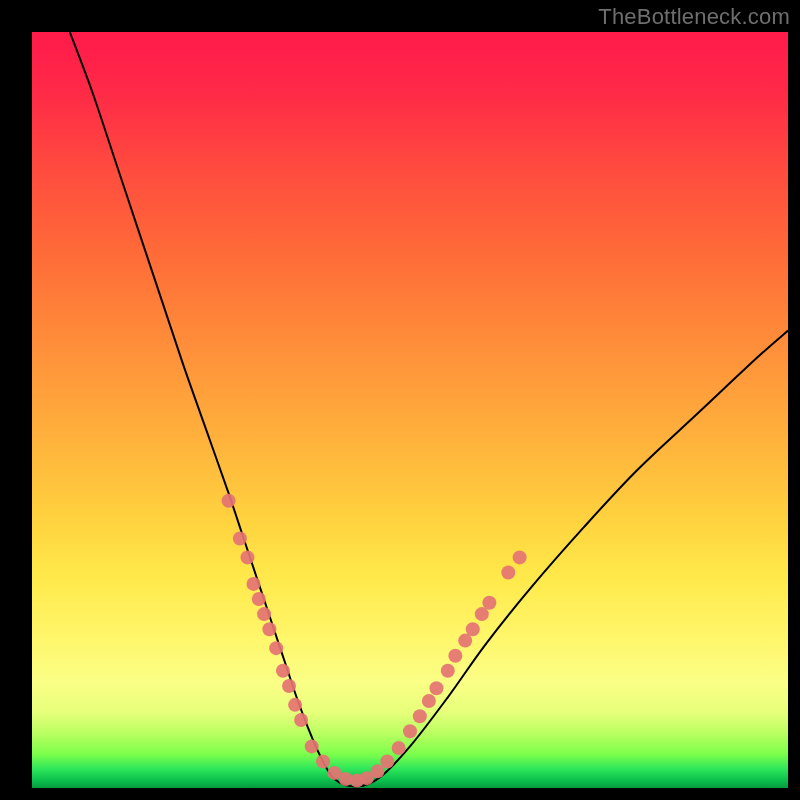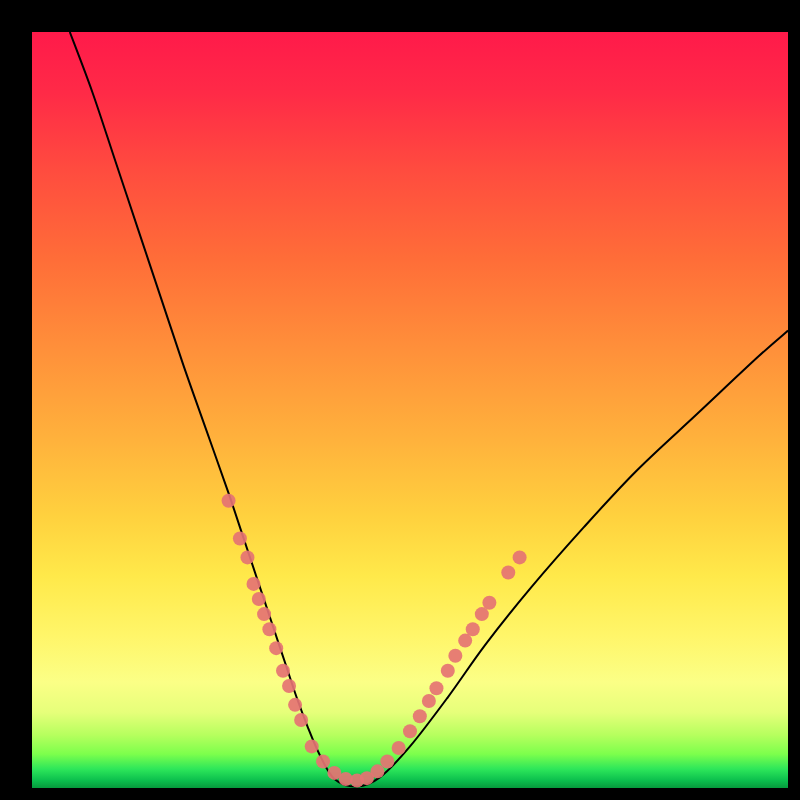--- a/index.html
+++ b/index.html
@@ -64,20 +64,21 @@
     inset: 0;
     width: 100%;
     height: 100%;
     overflow: visible;
   }
 </style>
 </head>
 <body>
 
 <div class="stage">
+  <div class="watermark">TheBottleneck.com</div>
 
   <div class="plot-area">
     <div class="gradient"></div>
     <svg class="curve" viewBox="0 0 756 756" preserveAspectRatio="none">
       <g id="curve-layer">
           <path d="M 37.80 0.00 C 41.58 10.08, 52.92 39.06, 60.48 60.48 C 68.04 81.90, 75.60 105.84, 83.16 128.52 C 90.72 151.20, 98.28 173.88, 105.84 196.56 C 113.40 219.24, 120.96 241.92, 128.52 264.60 C 136.08 287.28, 143.64 310.59, 151.20 332.64 C 158.76 354.69, 166.32 375.48, 173.88 396.90 C 181.44 418.32, 190.26 442.89, 196.56 461.16 C 202.86 479.43, 206.64 491.40, 211.68 506.52 C 216.72 521.64, 221.76 536.76, 226.80 551.88 C 231.84 567.00, 237.51 584.01, 241.92 597.24 C 246.33 610.47, 249.48 619.92, 253.26 631.26 C 257.04 642.60, 260.82 654.57, 264.60 665.28 C 268.38 675.99, 272.16 686.07, 275.94 695.52 C 279.72 704.97, 282.87 713.41, 287.28 721.98 C 291.69 730.55, 296.10 741.51, 302.40 746.93 C 308.70 752.35, 317.52 754.74, 325.08 754.49 C 332.64 754.24, 338.94 752.09, 347.76 745.42 C 356.58 738.74, 366.66 727.78, 378.00 714.42 C 389.34 701.06, 403.20 682.29, 415.80 665.28 C 428.40 648.27, 439.74 630.63, 453.60 612.36 C 467.46 594.09, 482.58 575.19, 498.96 555.66 C 515.34 536.13, 534.24 514.71, 551.88 495.18 C 569.52 475.65, 585.90 457.38, 604.80 438.48 C 623.70 419.58, 645.12 400.68, 665.28 381.78 C 685.44 362.88, 710.64 338.94, 725.76 325.08 C 740.88 311.22, 750.96 303.03, 756.00 298.62" fill="none" stroke="#000000" stroke-width="2"></path>
         </g>
       <g id="dots-layer">
           <circle cx="196.56" cy="468.72" r="7" fill="#e57373" fill-opacity="0.92"></circle>
           <circle cx="207.90" cy="506.52" r="7" fill="#e57373" fill-opacity="0.92"></circle>

